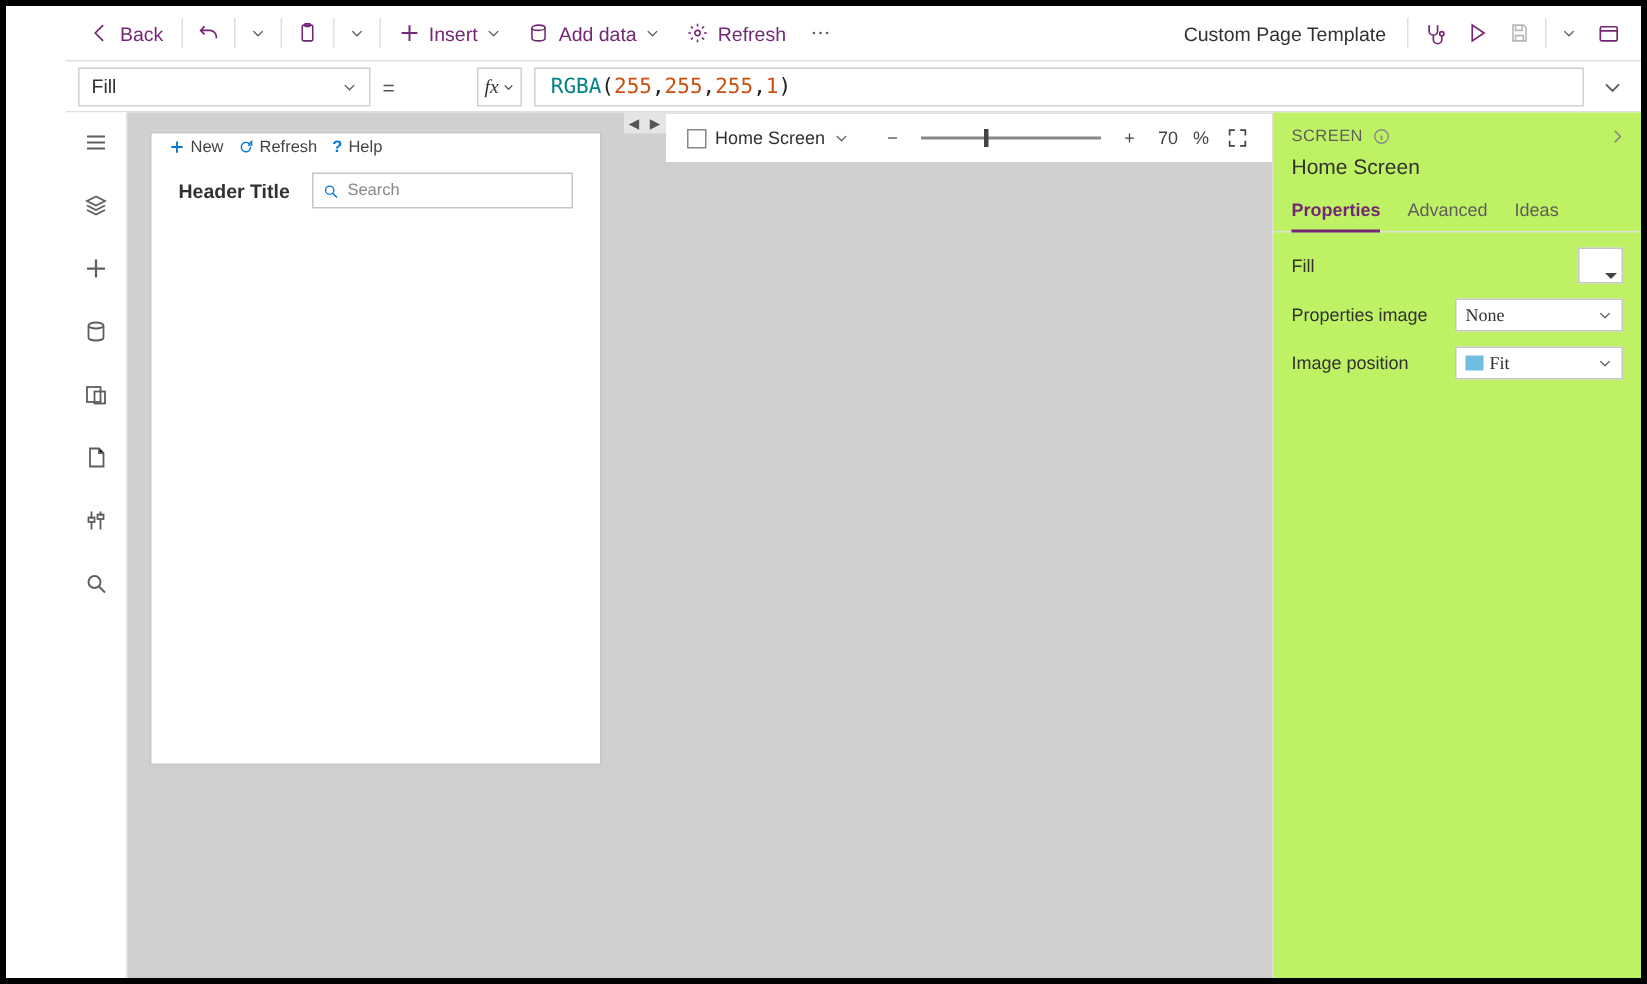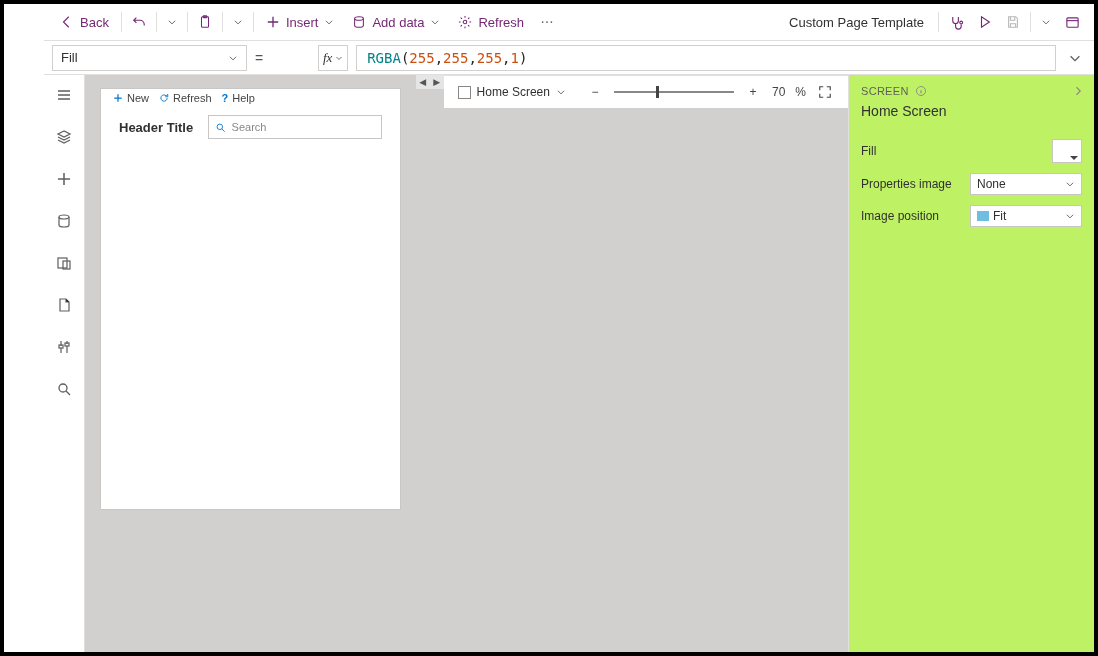--- a/index.html
+++ b/index.html
@@ -68,21 +68,21 @@
   .rightpanel{width:245px;flex:0 0 auto;border-left:1px solid var(--border);background:#bef264;display:flex;flex-direction:column;}
   .rp-head{padding:10px 12px 6px 12px;display:flex;align-items:center;gap:6px;color:#605e5c;font-size:11px;letter-spacing:0.3px;}
   .rp-title{padding:0 12px 10px 12px;font-size:14px;color:#323130;}
   .rp-tabs{display:flex;gap:18px;padding:0 12px;border-bottom:1px solid var(--border);font-size:12px;}
   .rp-tab{padding:4px 0 6px 0;color:#605e5c;cursor:pointer;}
   .rp-tab.active{color:var(--purple);font-weight:600;border-bottom:2px solid var(--purple);margin-bottom:-1px;}
   .rp-body{padding:10px 12px;display:flex;flex-direction:column;gap:10px;font-size:12px;}
   .rp-row{display:flex;align-items:center;justify-content:space-between;gap:8px;}
   .rp-fill-swatch{width:28px;height:22px;border:1px solid #c8c6c4;background:#fff;position:relative;}
   .rp-fill-swatch::after{content:"";position:absolute;right:3px;bottom:2px;width:0;height:0;border-left:4px solid transparent;border-right:4px solid transparent;border-top:4px solid #444;}
-  .rp-select{width:112px;height:22px;border:1px solid #c8c6c4;background:#fff;display:flex;align-items:center;justify-content:space-between;padding:0 6px;box-sizing:border-box;font-size:12px;}
+  .rp-select{width:112px;height:22px;border:1px solid #c8c6c4;background:#fff;display:flex;align-items:center;justify-content:space-between;padding:0 6px;box-sizing:border-box;font-size:12px;font-family:Liberation Serif, serif;}
   .rp-select .sw{width:12px;height:10px;background:#6fbedf;margin-right:4px;}
   .chev-r{position:absolute;right:10px;top:10px;color:#888;}
   
   svg{display:block;}
 </style>
 </head>
 <body>
 <div class="frame">
 
 <div class="topbar">
@@ -339,20 +339,25 @@
             <circle cx="8" cy="8" r="6" fill="none" stroke="#888" stroke-width="1.2"></circle>
             <path stroke="#888" stroke-width="1.5" d="M8 5v0M8 7v4"></path>
           </svg>
       <div class="chev-r">
         <svg width="12" height="12" viewBox="0 0 16 16">
               <path fill="none" stroke="#888" stroke-width="1.5" d="M6 3l5 5-5 5"></path>
             </svg>
       </div>
     </div>
     <div class="rp-title">Home Screen</div>
+    <div class="rp-tabs">
+      <div class="rp-tab active">Properties</div>
+      <div class="rp-tab">Advanced</div>
+      <div class="rp-tab">Ideas</div>
+    </div>
     <div class="rp-body">
       <div class="rp-row">
         <span>Fill</span>
         <div class="rp-fill-swatch"></div>
       </div>
       <div class="rp-row">
         <span>Properties image</span>
         <div class="rp-select">
           <span>None</span>
           <svg width="10" height="10" viewBox="0 0 16 16">

